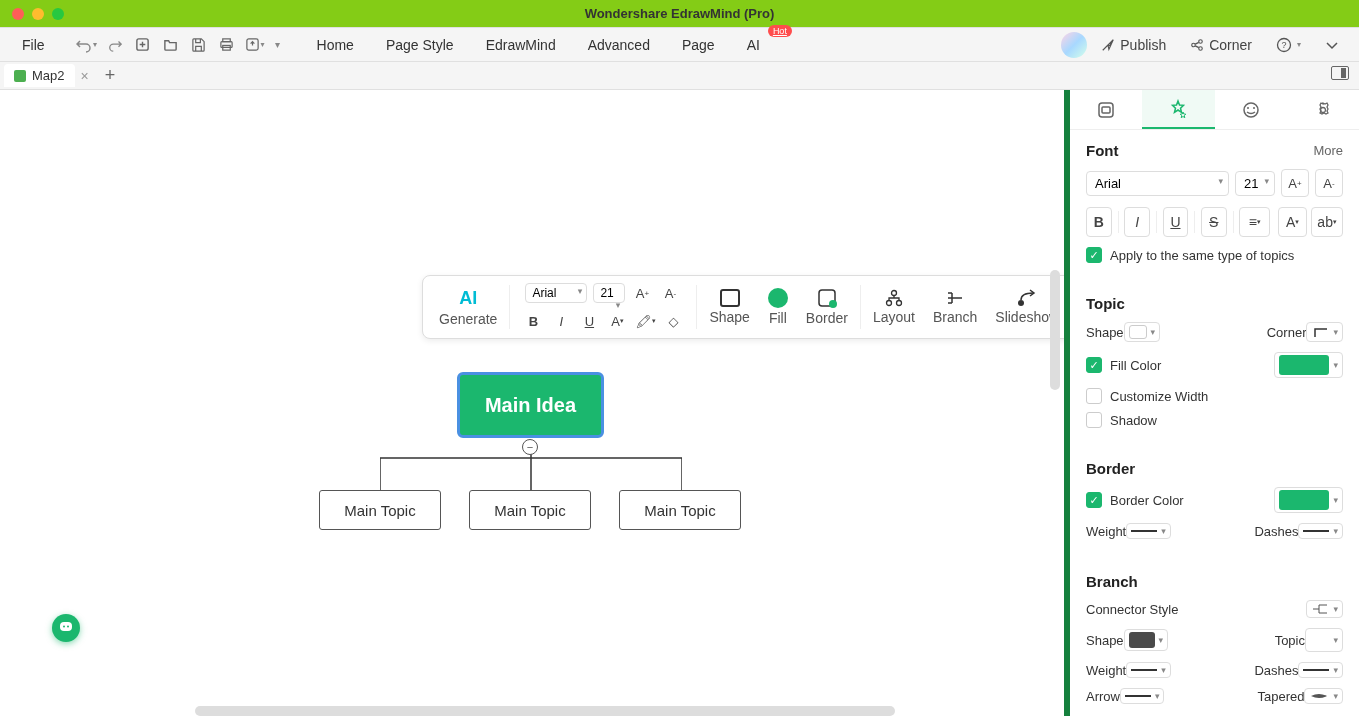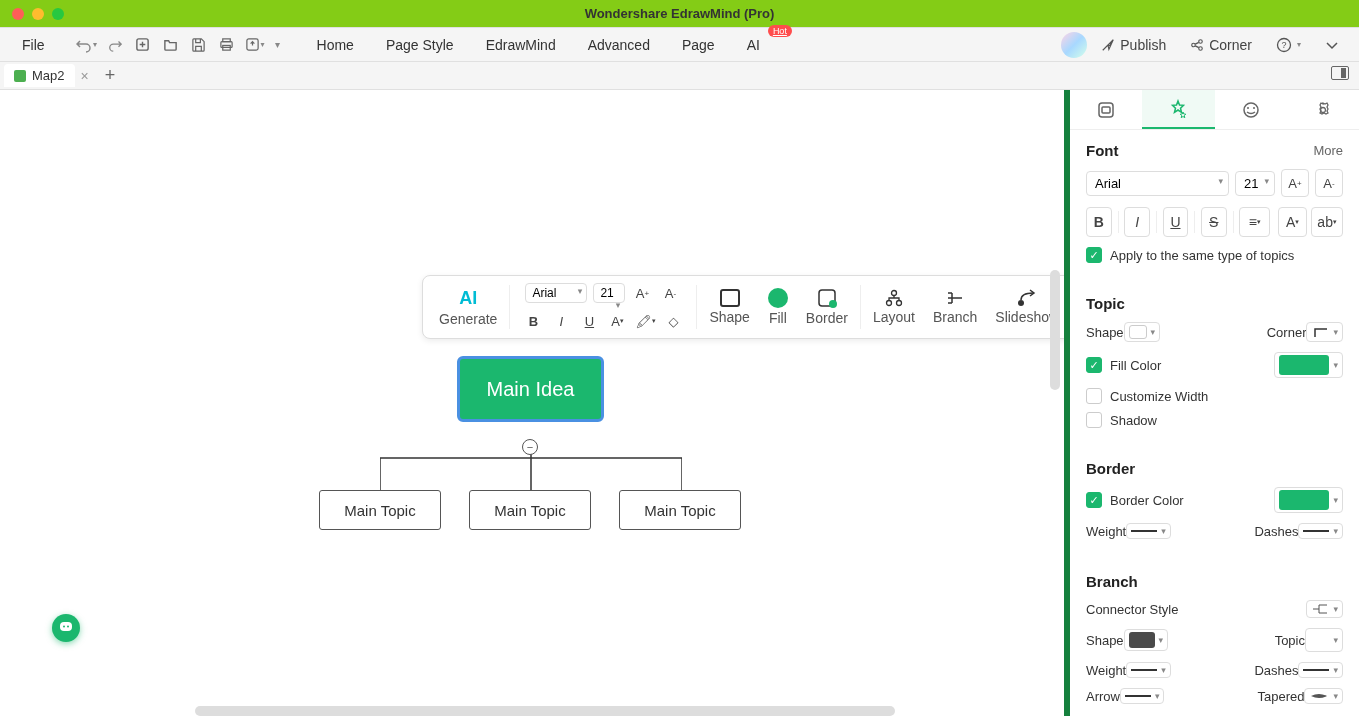--- a/index.html
+++ b/index.html
@@ -48,21 +48,21 @@
 .ft-ai { color: #00bcd4; font-size: 18px; font-weight: 600; }
 .ft-row { display: flex; gap: 6px; align-items: center; }
 .ft-select { border: 1px solid #ddd; border-radius: 4px; padding: 2px 18px 2px 6px; font-size: 12px; position: relative; background: #fff; }
 .ft-select::after { content: '▾'; position: absolute; right: 4px; font-size: 9px; color: #888; }
 .ft-btn { width: 22px; height: 22px; display: flex; align-items: center; justify-content: center; font-size: 13px; color: #444; cursor: pointer; border-radius: 3px; }
 .ft-shape { width: 20px; height: 18px; border: 2px solid #333; border-radius: 3px; }
 .ft-fill { width: 20px; height: 20px; background: #1bb76e; border-radius: 50%; }
 .ft-pin { position: absolute; top: 6px; right: 6px; font-size: 11px; color: #aaa; }
 
 
-.main-idea { position: absolute; top: 266px; left: 457px; width: 147px; height: 66px; background: #1bb76e; border: 3px solid #4a90e2; border-radius: 6px; display: flex; align-items: center; justify-content: center; color: #fff; font-size: 20px; }
+.main-idea { position: absolute; top: 282px; left: 457px; width: 147px; height: 66px; background: #1bb76e; border: 3px solid #4a90e2; border-radius: 6px; display: flex; align-items: center; justify-content: center; color: #fff; font-size: 20px; font-weight: bold; }
 .collapse-btn { position: absolute; top: 349px; left: 522px; width: 16px; height: 16px; border: 1.5px solid #555; border-radius: 50%; background: #fff; display: flex; align-items: center; justify-content: center; font-size: 11px; color: #555; z-index: 2; }
 .connector-lines { position: absolute; top: 356px; left: 380px; width: 302px; height: 50px; }
 .topic-node { position: absolute; width: 122px; height: 40px; border: 1.5px solid #555; border-radius: 3px; background: #fff; display: flex; align-items: center; justify-content: center; font-size: 15px; color: #333; }
 
 
 .chat-bubble { position: absolute; bottom: 74px; left: 52px; width: 28px; height: 28px; background: #1bb76e; border-radius: 50%; display: flex; align-items: center; justify-content: center; box-shadow: 0 2px 6px rgba(27,183,110,0.5); }
 
 
 .h-scroll { position: absolute; bottom: 0; left: 195px; width: 700px; height: 10px; background: #ddd; border-radius: 5px; }
 .v-scroll { position: absolute; top: 180px; right: 4px; width: 10px; height: 120px; background: #ddd; border-radius: 5px; }

